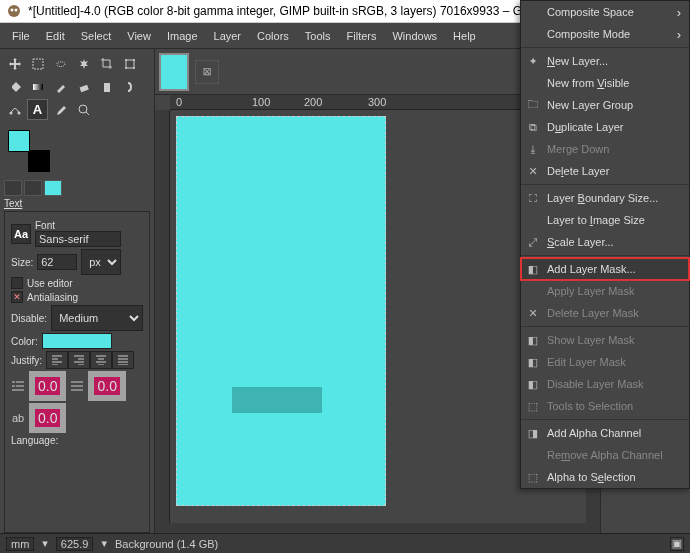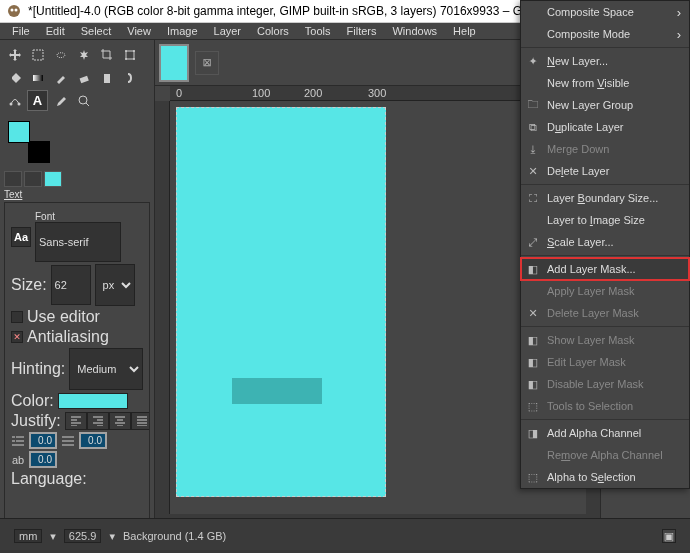--- a/index.html
+++ b/index.html
@@ -1,45 +1,45 @@
 <!DOCTYPE html>
 <html><head>
 <meta charset="utf-8">
 <style>
 * { margin:0; padding:0; box-sizing:border-box; font-family:"Segoe UI",Tahoma,sans-serif; font-size:11px; -webkit-font-smoothing:antialiased; }
 body { background:#454545; color:#ddd; width:690px; height:553px; overflow:hidden; position:relative; }
 .titlebar { background:#fff; color:#000; height:23px; display:flex; align-items:center; padding:0 6px; border-bottom:1px solid #ccc; }
 .titlebar-icon { width:16px; height:16px; margin-right:6px; display:flex; align-items:center; justify-content:center; }
 .titlebar-text { flex:1; font-size:12px; }
-.menubar { background:#454545; height:17px; display:flex; align-items:center; padding:0 4px; border-bottom:1px solid #2a2a2a; }
+.menubar { background:#454545; height:26px; display:flex; align-items:center; padding:0 4px; border-bottom:1px solid #2a2a2a; }
 .menubar span { padding:3px 8px; cursor:pointer; }
 .main-area { display:flex; height:calc(100% - 23px - 22px - 20px); }
 .toolbox { width:155px; background:#454545; border-right:1px solid #2a2a2a; padding:4px; display:flex; flex-direction:column; }
 .tool-grid { display:grid; grid-template-columns:repeat(6,21px); grid-auto-rows:21px; gap:2px; margin-bottom:6px; }
 .tool-btn { background:#454545; border:1px solid transparent; display:flex; align-items:center; justify-content:center; cursor:pointer; }
 .tool-btn.active { background:#333; border:1px solid #666; }
 .fgbg { position:relative; width:42px; height:42px; margin:4px; }
 .swatch { position:absolute; width:22px; height:22px; border:1px solid #000; }
 .swatch.fg { left:0; top:0; background:#57e6e6; z-index:2; }
 .swatch.bg { right:0; bottom:0; background:#000; }
 .toolbox-tabs { display:flex; gap:2px; margin:4px 0 2px 0; }
 .toolbox-tabs div { width:18px; height:16px; background:#3a3a3a; border:1px solid #555; }
 .opt-title { font-size:10px; margin:0 0 2px 0;text-decoration:underline; }
 .opt-panel { border:1px solid #2a2a2a; padding:6px; }
 .opt-row { display:flex; align-items:center; margin:2px 0; gap:4px; }
-.opt-row label { flex:0 0 auto; font-size:16px; }
-.opt-input { background:#333; border:1px solid #222; color:#ddd; padding:13px 3px; width:60px; font-size:11px; }
-.opt-select { background:#333; border:1px solid #222; color:#ddd; padding:13px 3px; font-size:11px; }
+.opt-row label { flex:0 0 auto; font-size:10px; }
+.opt-input { background:#333; border:1px solid #222; color:#ddd; padding:1px 3px; width:60px; font-size:11px; }
+.opt-select { background:#333; border:1px solid #222; color:#ddd; padding:5px 3px; font-size:11px; }
 .opt-chk { width:12px; height:12px; background:#333; border:1px solid #222; }
 .opt-chk.on::after { content:"✕"; font-size:9px; color:#f88; display:block; text-align:center; line-height:10px; }
 .colorbar { width:70px; height:16px; border:1px solid #222; }
 .justify-btns { display:flex; gap:0; }
 .justify-btns div { width:22px; height:18px; background:#3a3a3a; border:1px solid #222; display:flex; align-items:center; justify-content:center; }
 .spin { display:flex; align-items:center; gap:2px; }
-.spin .val { background:#0c4a6e; border:2px solid #a3a3a3; padding:1px 3px; min-width:28px; text-align:right; font-size:10px; }
+.spin .val { background:#be185d; border:6px solid #a3a3a3; padding:1px 3px; min-width:28px; text-align:right; font-size:14px; }
 
 .canvas-region { flex:1; display:flex; flex-direction:column; background:#454545; position:relative; }
 .img-tabs { height:46px; display:flex; align-items:center; padding:4px; gap:6px; border-bottom:1px solid #2a2a2a; }
 .img-thumb { width:30px; height:38px; background:#57e6e6; border:2px solid #888; }
 .img-close { width:24px; height:24px; display:flex; align-items:center; justify-content:center; color:#aaa; border:1px solid #555; }
 .ruler-h { height:15px; background:#3a3a3a; border-bottom:1px solid #222; position:relative; font-size:9px; color:#ccc; margin-left:15px; }
 .ruler-h span { position:absolute; top:1px; }
 .canvas-row { display:flex; flex:1; overflow:hidden; }
 .ruler-v { width:15px; background:#3a3a3a; border-right:1px solid #222; }
 .canvas-vp { flex:1; background:#454545; display:flex; align-items:flex-start; justify-content:flex-start; padding:6px; position:relative; overflow:hidden; }
@@ -65,21 +65,21 @@
 
 .context-menu { position:absolute; right:0; top:0; width:170px; background:#454545; border:1px solid #222; box-shadow:-2px 2px 6px rgba(0,0,0,.4); z-index:100; }
 .cm-item { display:flex; align-items:center; padding:5px 8px 5px 26px; position:relative; color:#ddd; cursor:pointer; font-size:11px; }
 .cm-item .cm-icon { position:absolute; left:5px; width:14px; text-align:center; font-size:11px; color:#bbb; }
 .cm-item.disabled { color:#888; }
 .cm-item.submenu::after { content:"›"; position:absolute; right:8px; font-size:13px; }
 .cm-sep { height:1px; background:#333; margin:2px 0; }
 .cm-item.highlight { outline:2px solid #d33; outline-offset:-1px; background:#3a3a3a; }
 .cm-item .ul { text-decoration:underline; }
 
-.statusbar { position:absolute; left:0; right:0; bottom:0; height:35px; background:#3a3a3a; border-top:1px solid #222; display:flex; align-items:center; padding:0 14px; gap:8px; font-size:11px; color:#ccc; }
+.statusbar { position:absolute; left:0; right:0; bottom:0; height:20px; background:#3a3a3a; border-top:1px solid #222; display:flex; align-items:center; padding:0 6px; gap:8px; font-size:11px; color:#ccc; }
 .statusbar .sel { background:#333; border:1px solid #222; padding:0 4px; }
 .statusbar .arrow-btn { width:14px; height:14px; display:flex; align-items:center; justify-content:center; background:#444; border:1px solid #222; }
 
 svg { display:block; }
 </style>
 </head>
 <body>
 
 <div class="titlebar">
   <span class="titlebar-icon">
@@ -229,21 +229,21 @@
       </div>
       <div class="opt-row">
         <div class="opt-chk"></div>
         <label>Use editor</label>
       </div>
       <div class="opt-row">
         <div class="opt-chk on"></div>
         <label>Antialiasing</label>
       </div>
       <div class="opt-row">
-        <label>Hinting:</label>
+        <label>Disable:</label>
         <select class="opt-select" style="flex:1"><option>Medium</option></select>
       </div>
       <div class="opt-row">
         <label>Color:</label>
         <div class="colorbar" style="background:#57e6e6"></div>
       </div>
       <div class="opt-row">
         <label>Justify:</label>
         <div class="justify-btns">
           <div>

